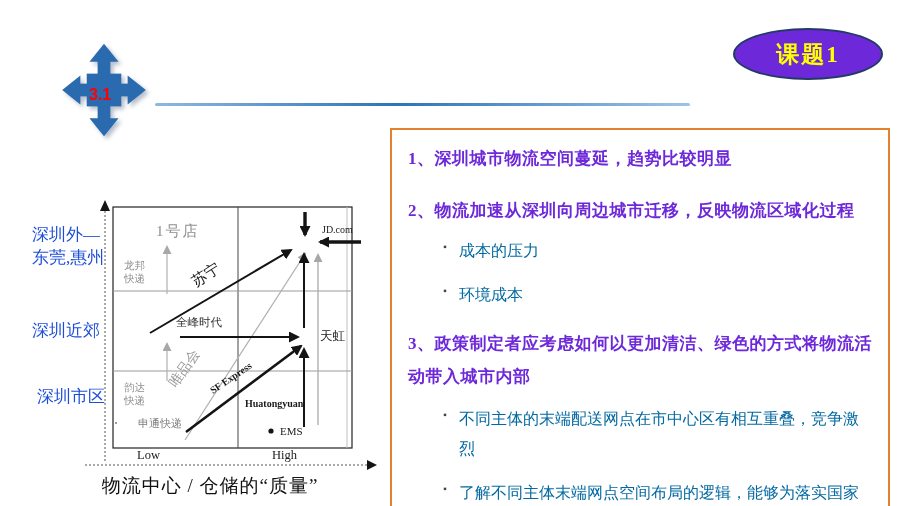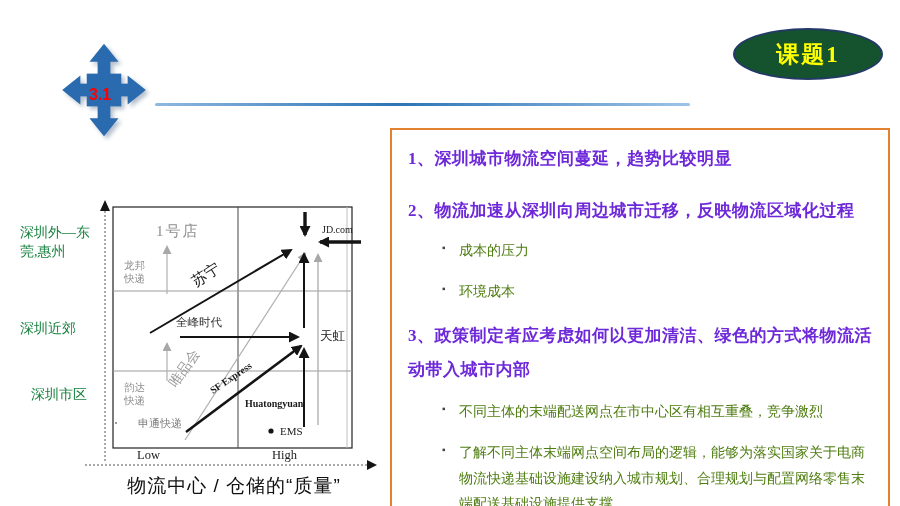--- a/index.html
+++ b/index.html
@@ -13,55 +13,55 @@
   .hdr-icon svg{width:92px;height:100px;display:block;}
   .sec-num{position:absolute;left:31px;top:46px;color:#ff0000;font-weight:bold;
            font-size:16px;font-family:"Liberation Sans",sans-serif;}
   .page-title{position:absolute;left:155px;top:66px;margin:0;color:#0070c0;
               font-size:20px;font-weight:bold;letter-spacing:.5px;
               font-family:"Liberation Sans",sans-serif;}
   .title-rule{position:absolute;left:155px;top:103px;width:535px;height:3px;
               background:linear-gradient(90deg,#8fb8e0 0%,#2e74b5 45%,#9dc3e6 100%);
               border-radius:2px;}
   .badge{position:absolute;left:733px;top:28px;width:146px;height:48px;
-         background:#14532d;border:2px solid #243a66;border-radius:50%;
+         background:#6d28d9;border:2px solid #243a66;border-radius:50%;
          display:flex;align-items:center;justify-content:center;
          color:#ffff00;font-weight:bold;font-size:23px;letter-spacing:2px;
          font-family:"Liberation Serif","DejaVu Serif",serif;}
 
   
   .m-title{position:absolute;left:38px;top:155px;color:#ff0000;font-size:21px;
            font-weight:600;letter-spacing:1.5px;
            font-family:"Liberation Serif","DejaVu Serif",serif;}
-  .row-lab{position:absolute;left:20px;width:78px;color:#15803d;font-size:14px;
+  .row-lab{position:absolute;left:32px;width:78px;color:#1d4ed8;font-size:17px;
            line-height:1.35;font-family:"Liberation Serif","DejaVu Serif",serif;}
   .r1{top:224px;} .r2{top:320px;} .r3{top:386px;text-align:center;}
   .matrix-svg{position:absolute;left:10px;top:195px;width:375px;height:310px;}
-  .x-caption{position:absolute;left:103px;top:473px;width:262px;text-align:center;
+  .x-caption{position:absolute;left:79px;top:473px;width:262px;text-align:center;
              color:#111;font-size:19px;letter-spacing:1px;
-             font-family:Liberation Sans, sans-serif;}
+             font-family:Liberation Serif, serif;}
 
   
   text{font-family:"Liberation Serif","DejaVu Serif",serif;}
   .t-gray{fill:#8e8e8e;}
   .t-dark{fill:#1a1a1a;}
 
   
   .panel{position:absolute;left:390px;top:128px;width:500px;height:392px;
          border:2px solid #e2822e;background:#fff;box-sizing:border-box;
          padding:8px 16px 0 16px;overflow:hidden;}
   .pt{margin:0;color:#6d28d9;font-weight:bold;font-size:17px;line-height:1.55;
       font-family:"Liberation Serif","DejaVu Serif",serif;letter-spacing:.5px;}
   .pt1{margin-top:8px;}
   .pt2{margin-top:26px;}
   .pt3{margin-top:7px;line-height:1.95;}
   .subs{list-style:none;margin:13px 0 0 34px;padding:0;}
-  .subs li{position:relative;color:#4d7c0f;font-size:14px;line-height:1.85;
+  .subs li{position:relative;color:#0369a1;font-size:16px;line-height:1.85;
            padding-left:17px;margin-bottom:15px;
-           font-family:Liberation Sans, sans-serif;}
+           font-family:Liberation Mono, monospace;}
   .subs li::before{content:"▪";position:absolute;left:0;top:1px;font-size:10px;color:#444;}
 </style>
 </head>
 <body>
 
 <div class="slide">
 
   <div class="hdr-icon">
     <svg viewBox="0 0 100 110">
       <g fill="#2a6aaf">

